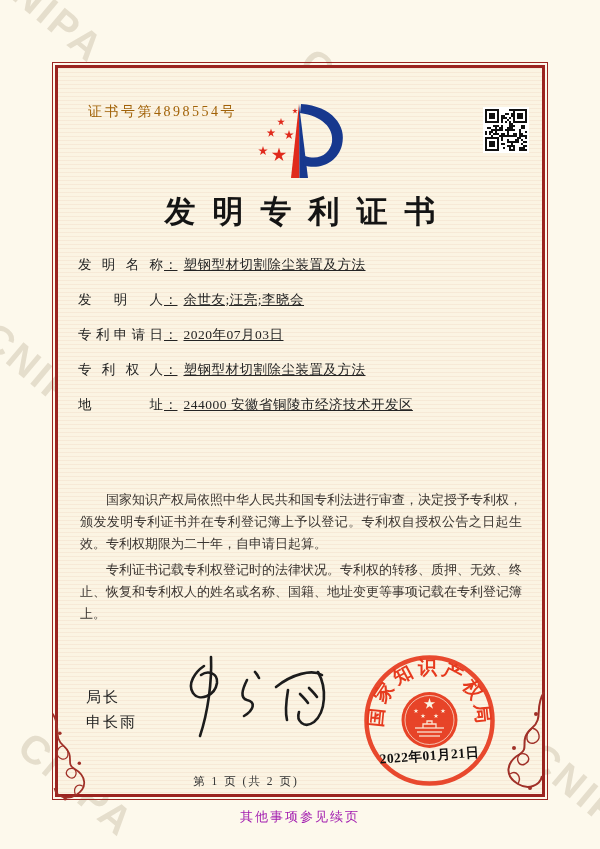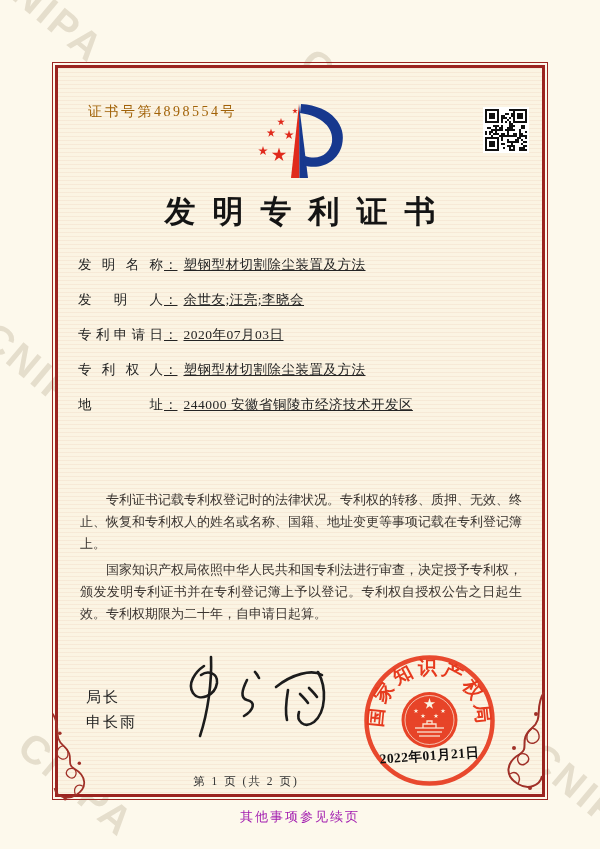--- a/index.html
+++ b/index.html
@@ -235,22 +235,22 @@
     </div>
     <div class="frow">
       <span class="flabel">专利权人</span><span class="fcolon">：</span><span class="fvalue">塑钢型材切割除尘装置及方法</span>
     </div>
     <div class="frow">
       <span class="flabel">地址</span><span class="fcolon">：</span><span class="fvalue">244000 安徽省铜陵市经济技术开发区</span>
     </div>
   </div>
 
   <div class="paras">
+    <p>国家知识产权局依照中华人民共和国专利法进行审查，决定授予专利权，颁发发明专利证书并在专利登记簿上予以登记。专利权自授权公告之日起生效。专利权期限为二十年，自申请日起算。</p>
     <p>专利证书记载专利权登记时的法律状况。专利权的转移、质押、无效、终止、恢复和专利权人的姓名或名称、国籍、地址变更等事项记载在专利登记簿上。</p>
-    <p>国家知识产权局依照中华人民共和国专利法进行审查，决定授予专利权，颁发发明专利证书并在专利登记簿上予以登记。专利权自授权公告之日起生效。专利权期限为二十年，自申请日起算。</p>
   </div>
 
   <div class="director">
     <div>局长</div>
     <div>申长雨</div>
   </div>
 
   <svg class="sig" width="160" height="92" viewBox="0 0 160 92" fill="none" stroke="#1c1c1c" stroke-width="2.6" stroke-linecap="round">
     <path d="M34,16 C25,22 17,34 23,43 C29,52 45,46 47,33 C48,23 38,20 31,25"></path>
     <path d="M41,7 C42,32 38,62 30,86"></path>

